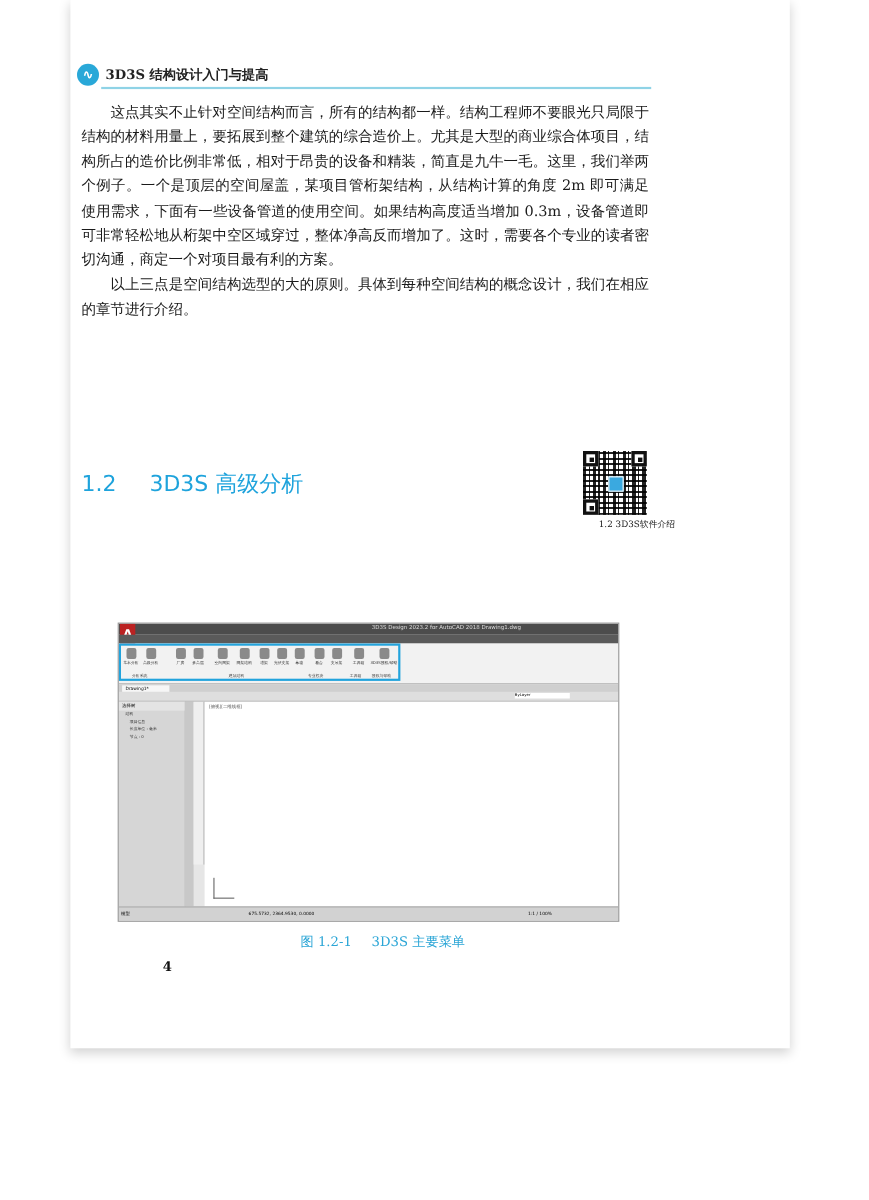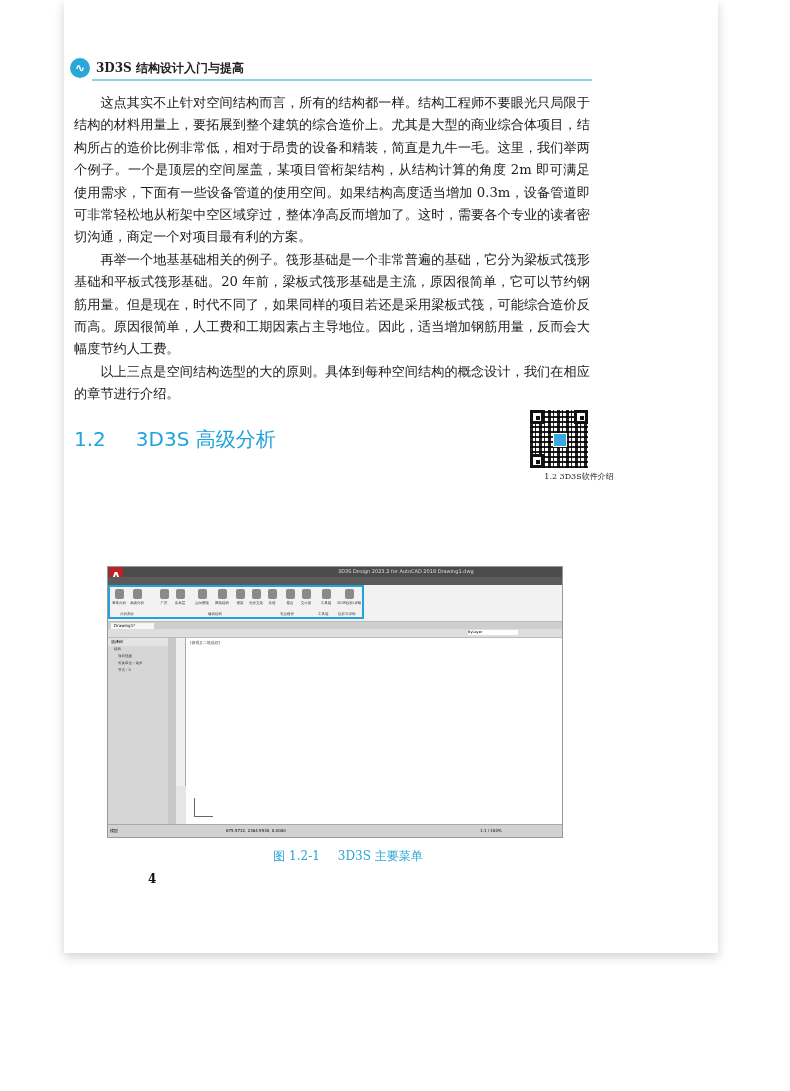--- a/index.html
+++ b/index.html
@@ -62,21 +62,20 @@
 <div class="page"></div>
 
 <div class="hdr">
   <div class="hdr-logo">∿</div>
   <div class="hdr-title">3D3S 结构设计入门与提高</div>
   <div class="hdr-line"></div>
 </div>
 
 <div class="body">
   <p>这点其实不止针对空间结构而言，所有的结构都一样。结构工程师不要眼光只局限于结构的材料用量上，要拓展到整个建筑的综合造价上。尤其是大型的商业综合体项目，结构所占的造价比例非常低，相对于昂贵的设备和精装，简直是九牛一毛。这里，我们举两个例子。一个是顶层的空间屋盖，某项目管桁架结构，从结构计算的角度 2m 即可满足使用需求，下面有一些设备管道的使用空间。如果结构高度适当增加 0.3m，设备管道即可非常轻松地从桁架中空区域穿过，整体净高反而增加了。这时，需要各个专业的读者密切沟通，商定一个对项目最有利的方案。</p>
-  <p>再举一个地基基础相关的例子。筏形基础是一个非常普遍的基础，它分为梁板式筏形基础和平板式筏形基础。20 年前，梁板式筏形基础是主流，原因很简单，它可以节约钢筋用量。但是现在，时代不同了，如果同样的项目若还是采用梁板式筏，可能综合造价反而高。原因很简单，人工费和工期因素占主导地位。因此，适当增加钢筋用量，反而会大幅度节约人工费。</p>
   <p>以上三点是空间结构选型的大的原则。具体到每种空间结构的概念设计，我们在相应的章节进行介绍。</p>
 </div>
 
 <div class="sec">
   <span class="num">1.2</span><span>3D3S 高级分析</span>
 </div>
 
 <div class="qr">
   <div class="fp" style="left:0;top:0"></div>
   <div class="fp" style="right:0;top:0"></div>

